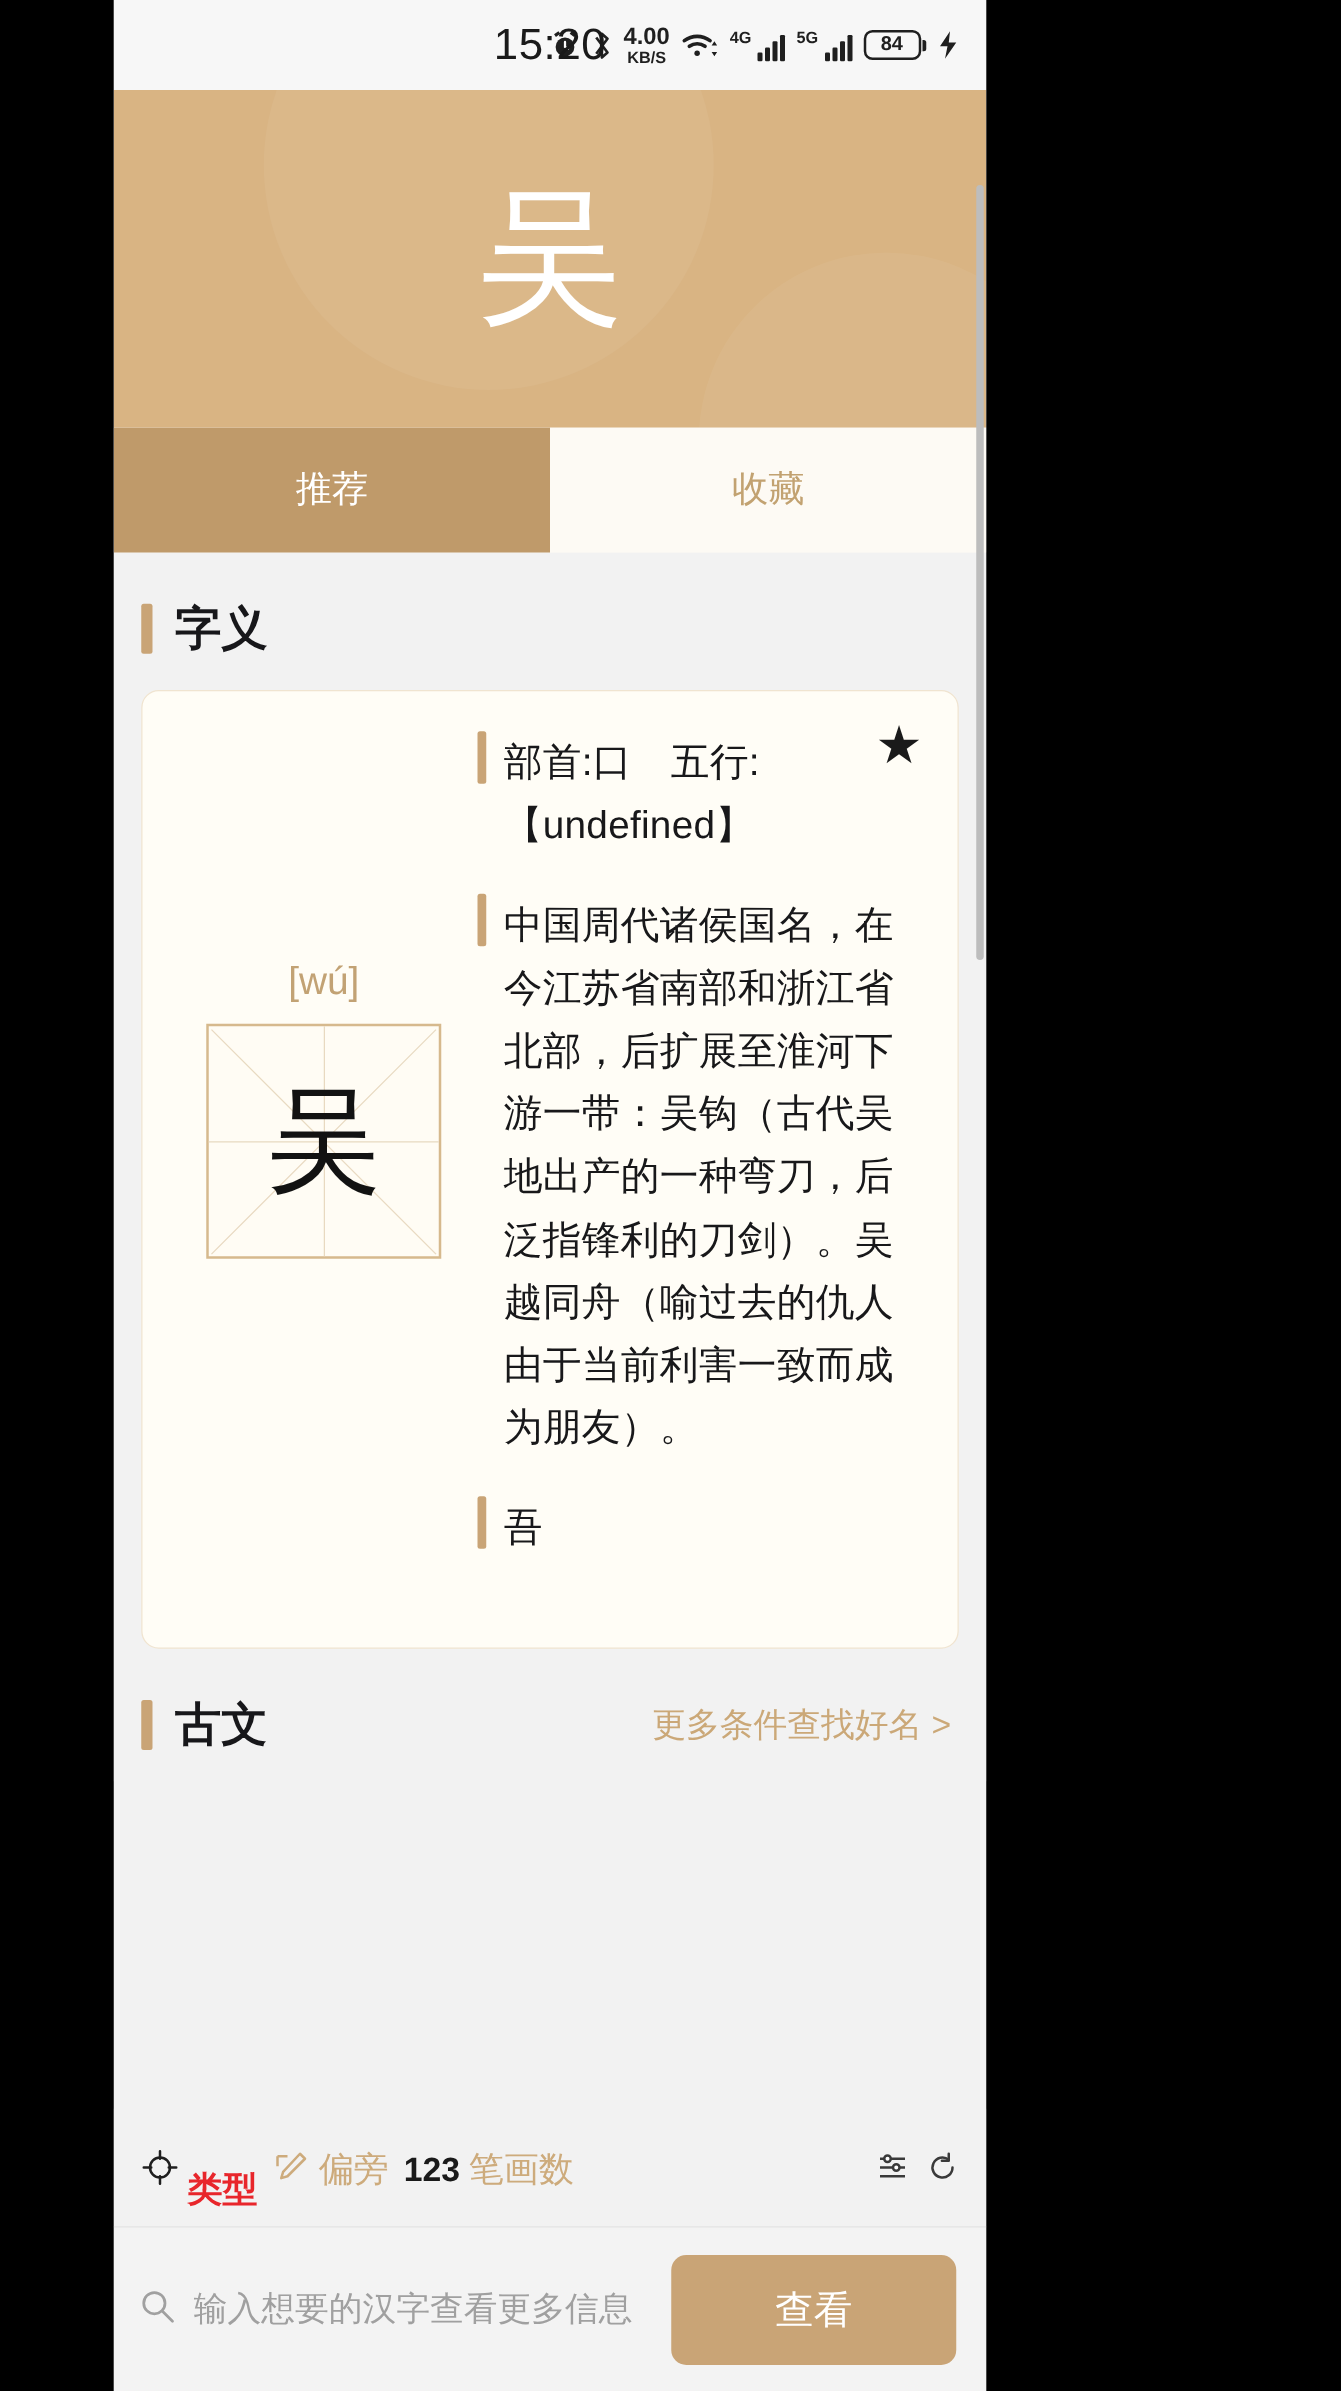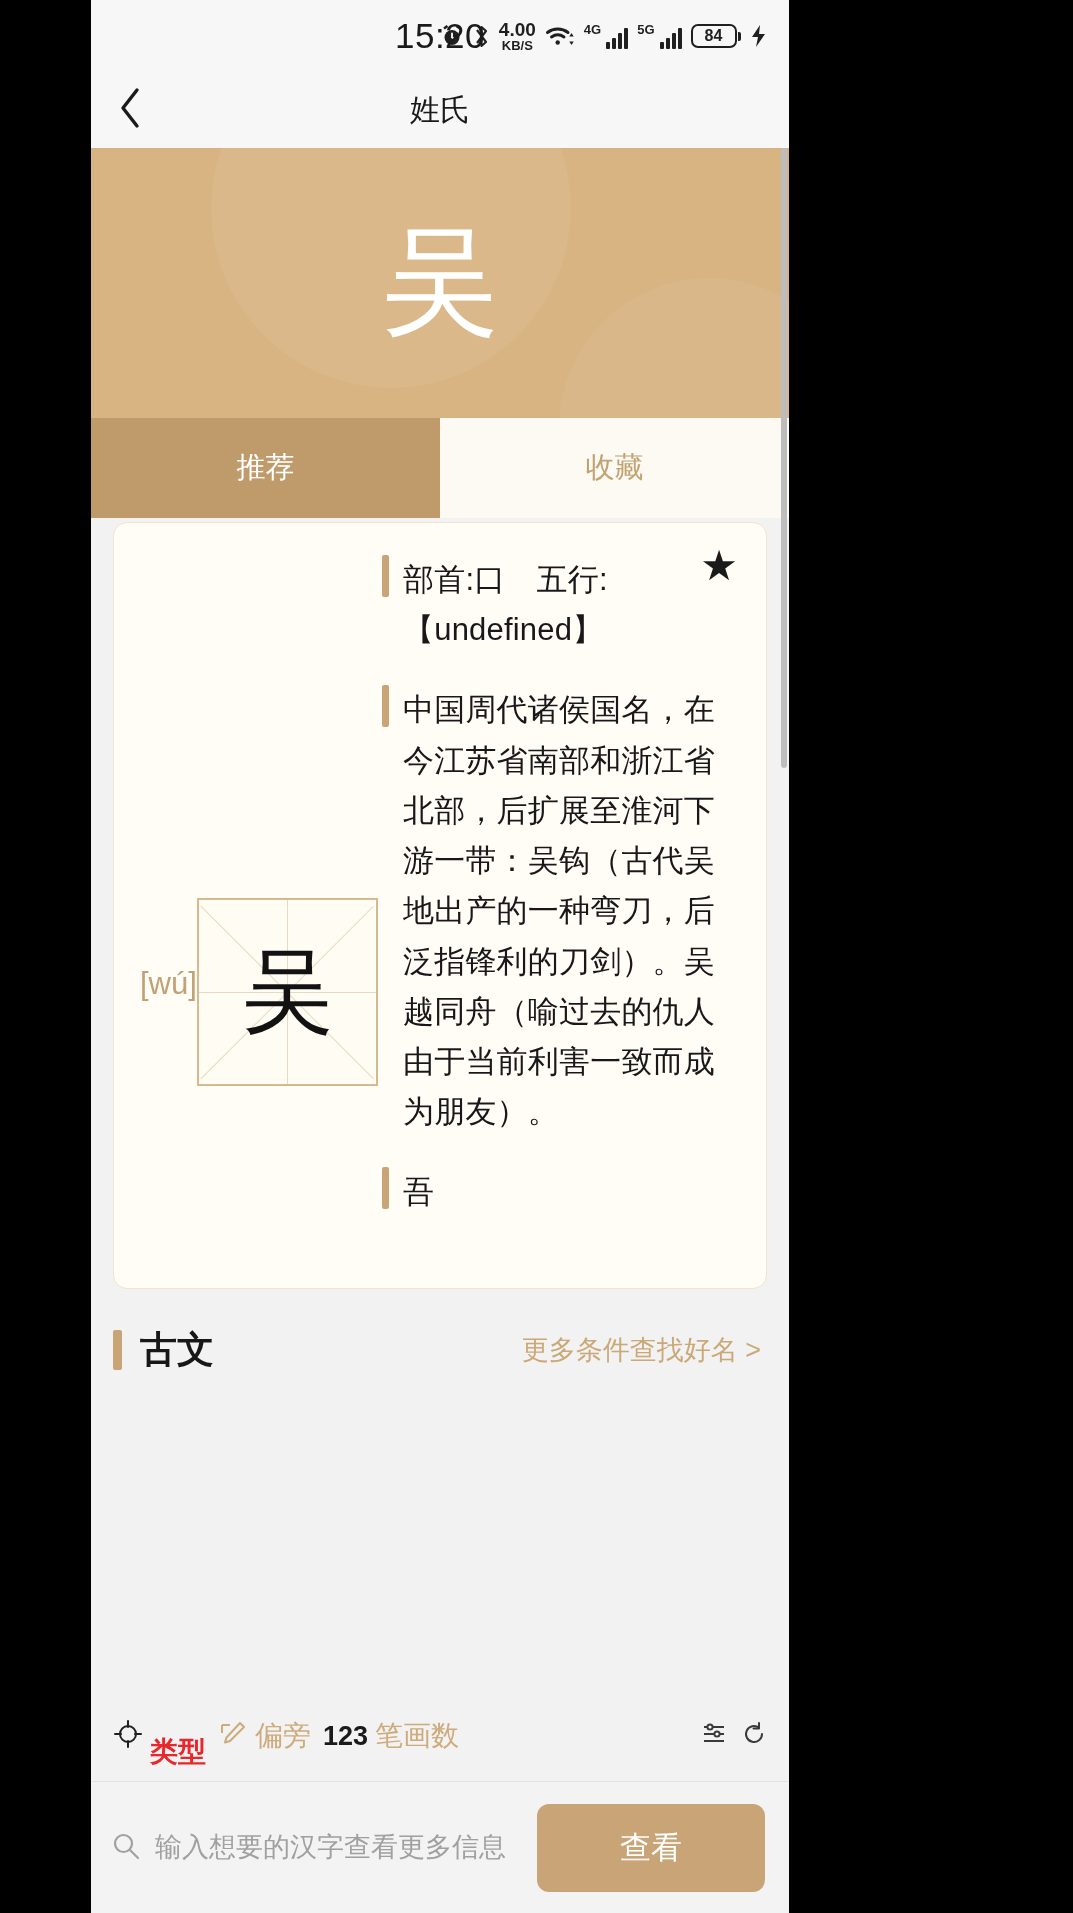--- a/index.html
+++ b/index.html
@@ -129,21 +129,21 @@
     padding: 26px 26px 40px 26px;
     display: flex;
     min-height: 650px;
   }
   .star {
     position: absolute; right: 28px; top: 22px;
     font-size: 42px; color: #1a1a1a; line-height: 1;
   }
   .card-left {
     width: 238px; flex: none;
-    display: flex; flex-direction: row; align-items: center;
+    display: flex; flex-direction: column; align-items: center;
     padding-top: 188px;
   }
   .pinyin { font-size: 31px; color: #c2a274; margin-bottom: 16px; }
   .charbox {
     width: 188px; height: 188px;
     border: 2px solid #d6b98d;
     background: #fffcf4;
     position: relative;
     display: flex; align-items: center; justify-content: center;
   }
@@ -272,42 +272,36 @@
         <span class="tip"></span>
       </span>
       <span class="si">
         <svg width="17" height="24" viewBox="0 0 17 24">
             <path d="M10 1 L2 13 H8 L6 23 L15 10 H9 Z" fill="#1f1f1f"></path>
           </svg>
       </span>
     </div>
   </div>
 
-  <div class="navbar">
-    <div class="nav-back">
-      <span>
-        <svg width="26" height="44" viewBox="0 0 26 44">
-            <path d="M20 4 L6 22 L20 40" stroke="#1a1a1a" stroke-width="3.4" fill="none" stroke-linecap="round" stroke-linejoin="round"></path>
-          </svg>
-      </span>
-    </div>
-    <div class="nav-title">姓氏</div>
-  </div>
 
   <div class="hero">
     <div class="hero-char">吴</div>
   </div>
 
   <div class="tabs">
     <div class="tab active">推荐</div>
     <div class="tab">收藏</div>
   </div>
 
   <div class="content">
 
+    <div class="section-head">
+      <span class="sec-bar"></span>
+      <span class="sec-title">字义</span>
+    </div>
 
     <div class="card">
       <div class="star">★</div>
 
       <div class="card-left">
         <div class="pinyin">[wú]</div>
         <div class="charbox">
           <span class="gl h"></span>
           <span class="gl v"></span>
           <span class="gl d1"></span>

